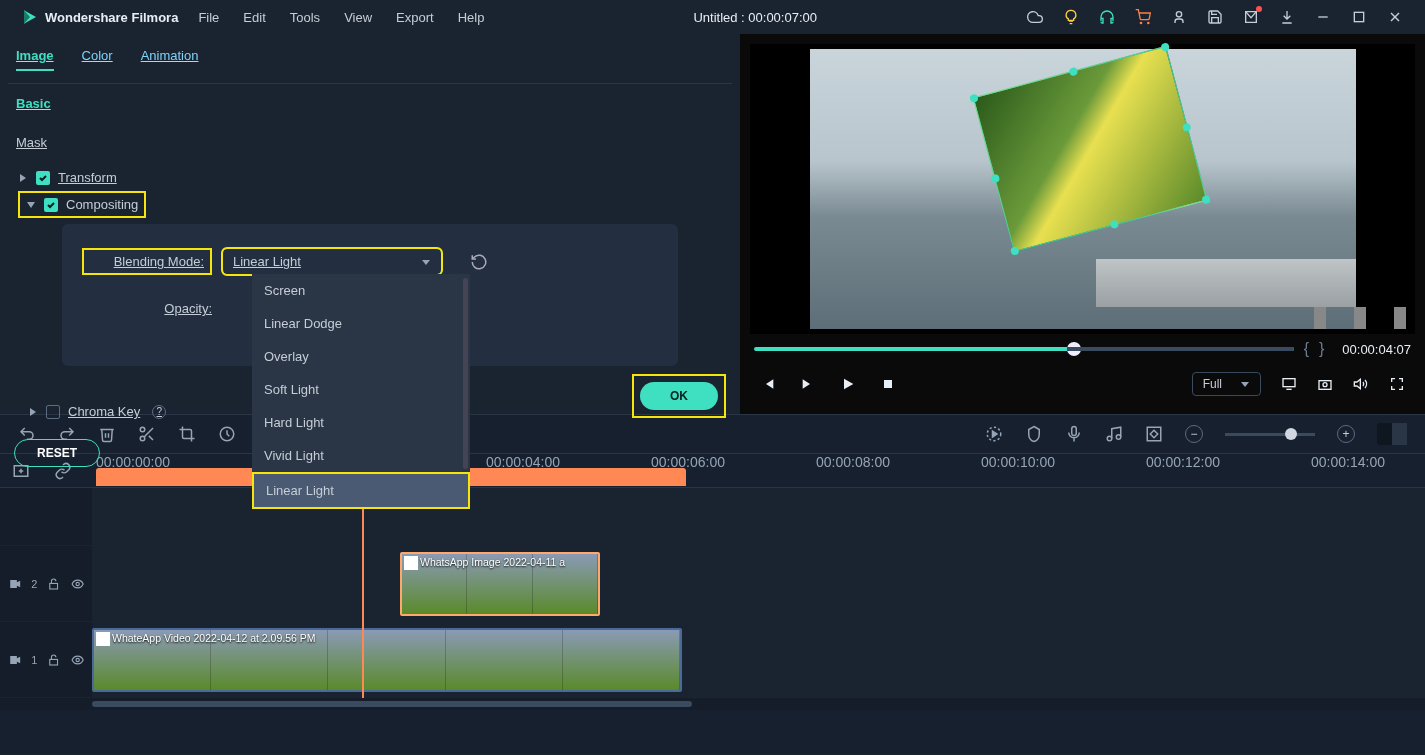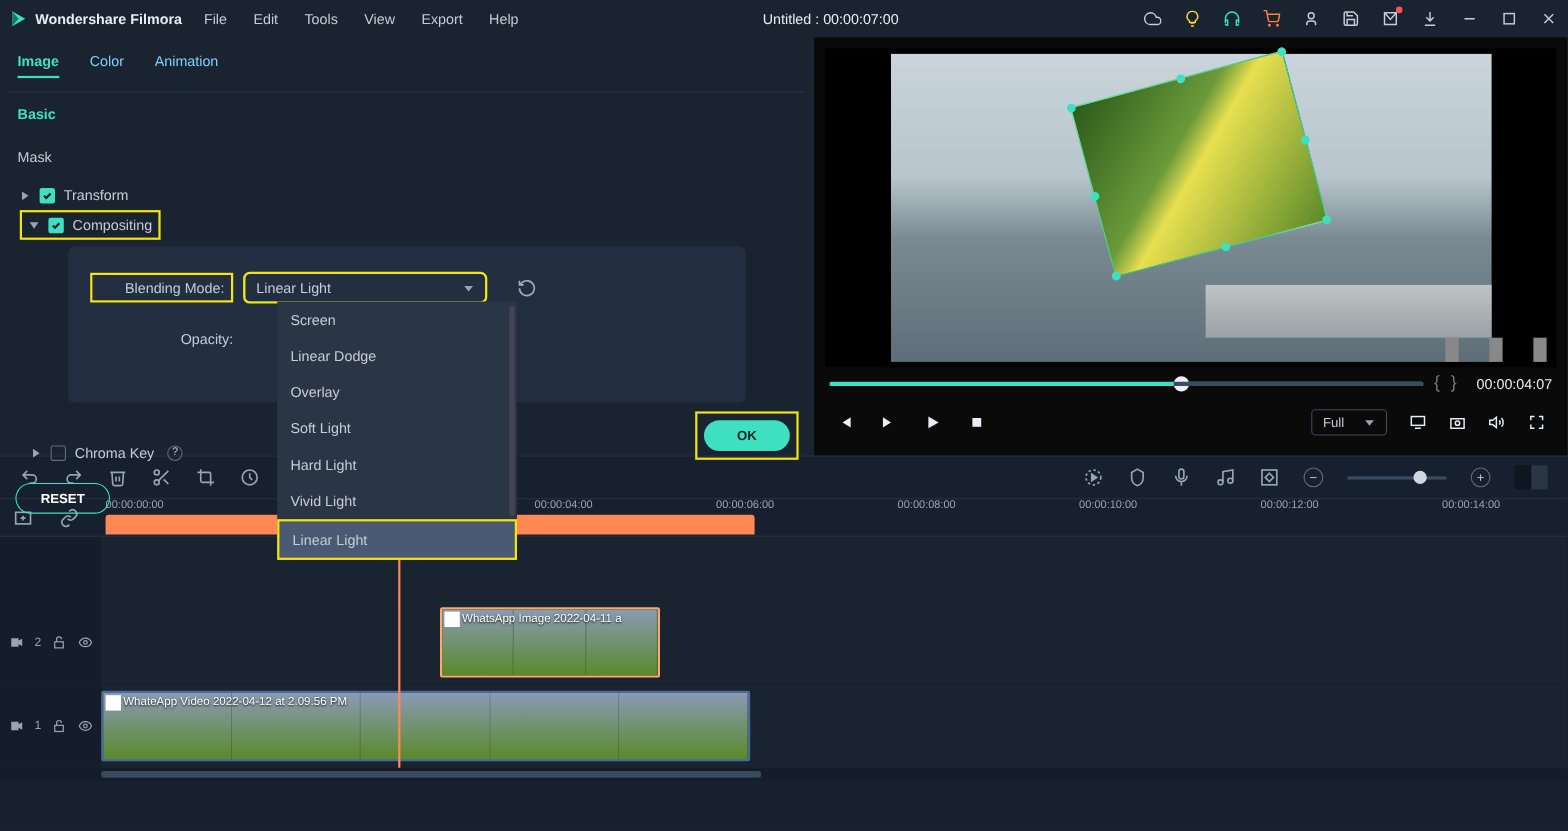--- a/index.html
+++ b/index.html
@@ -1,29 +1,29 @@
 <!DOCTYPE html>
 <html><head>
 <meta charset="utf-8">
 <style>
 * { margin: 0; padding: 0; box-sizing: border-box; font-family: -apple-system, BlinkMacSystemFont, "Segoe UI", Arial, sans-serif; }
 body { background: #1a2330; color: #c5cdd6; font-size: 13px; width: 1425px; height: 755px; overflow: hidden; }
-.titlebar { height: 34px; background: #1a2330; display: flex; align-items: center; padding: 0 8px; }
+.titlebar { height: 34px; background: #1a2330; display: flex; align-items: center; padding: 0 21px; }
 .logo { display: flex; align-items: center; gap: 6px; }
 .logo-icon { width: 18px; height: 18px; }
 .logo-text { font-weight: 600; font-size: 13px; color: #e8eef5; margin-right: 20px; }
 .menus { display: flex; gap: 24px; }
 .menu-item { color: #c5cdd6; cursor: pointer; font-size: 13px; }
 .title-center { flex: 1; text-align: center; color: #e8eef5; font-size: 13px; }
 .titlebar-right { display: flex; align-items: center; gap: 18px; }
 .tb-icon { width: 18px; height: 18px; display: flex; align-items: center; justify-content: center; color: #c5cdd6; cursor: pointer; }
 .tb-icon svg { width: 16px; height: 16px; }
 
 .main { display: flex; height: 380px; }
-.left-panel { width: 740px; background: #1a2330; padding: 10px 8px; position: relative; }
+.left-panel { width: 740px; background: #1a2330; padding: 10px 8px; position: relative; text-decoration: underline; }
 .tab-row { display: flex; gap: 28px; padding: 4px 8px 12px; border-bottom: 1px solid #2a3545; }
 .tab { color: #7dd3fc; cursor: pointer; padding-bottom: 6px; }
 .tab.active { color: #3ee0c1; border-bottom: 2px solid #3ee0c1; font-weight: 600; }
 .subtab-row { display: flex; gap: 24px; padding: 12px 8px 8px; flex-direction: column; }
 .subtab { color: #c5cdd6; cursor: pointer; }
 .subtab.active { color: #3ee0c1; font-weight: 600; }
 
 .prop-section { padding: 6px 10px; }
 .prop-row { display: flex; align-items: center; gap: 8px; padding: 6px 0; }
 .disclosure { width: 10px; height: 10px; }
@@ -80,21 +80,21 @@
 .zoom-thumb { position: absolute; right: 18px; top: -5px; width: 12px; height: 12px; background: #d0d7e0; border-radius: 50%; }
 .zoom-btn { width: 18px; height: 18px; border: 1px solid #5a6b82; border-radius: 50%; display: flex; align-items: center; justify-content: center; font-size: 12px; color:#c5cdd6; cursor:pointer; }
 .view-toggle { width: 30px; height: 22px; background: #0e1620; border-radius: 3px; display:flex; }
 .view-toggle div { flex:1; }
 .view-toggle div:last-child { background:#2a3545; }
 
 .timeline { height: 300px; background: #16202e; }
 .ruler-row { height: 34px; display: flex; align-items: center; border-bottom: 1px solid #2a3545; padding: 0 12px; gap: 24px; }
 .ruler-ic { width: 18px; height: 18px; color:#96a4b6; cursor:pointer; }
 .ticks { flex: 1; position: relative; height: 34px; }
-.tick-lbl { position: absolute; top: 0; font-size: 10px; color: #96a4b6; }
+.tick-lbl { position: absolute; top: 0; font-size: 14px; color: #96a4b6; }
 .playhead-top { position:absolute; top:14px; height:18px; background:#ff8855; border-radius:3px 3px 0 0; }
 
 .tracks { position: relative; }
 .track { height: 76px; display: flex; border-bottom: 1px solid #1a2330; }
 .track.empty { height: 58px; }
 .track-head { width: 92px; display: flex; align-items: center; gap: 10px; padding: 0 8px; background:#141d29; position:relative; }
 .track-label { font-size: 11px; color: #96a4b6; }
 .track-ic { width: 14px; height: 14px; color:#96a4b6; }
 .track-body { flex: 1; background: #1a2330; position: relative; }
 .clip { position: absolute; top: 6px; height: 64px; border: 2px solid #ffa86b; border-radius: 2px; background: linear-gradient(#2a5a1a, #5a8a2a); display:flex; overflow:hidden; }

